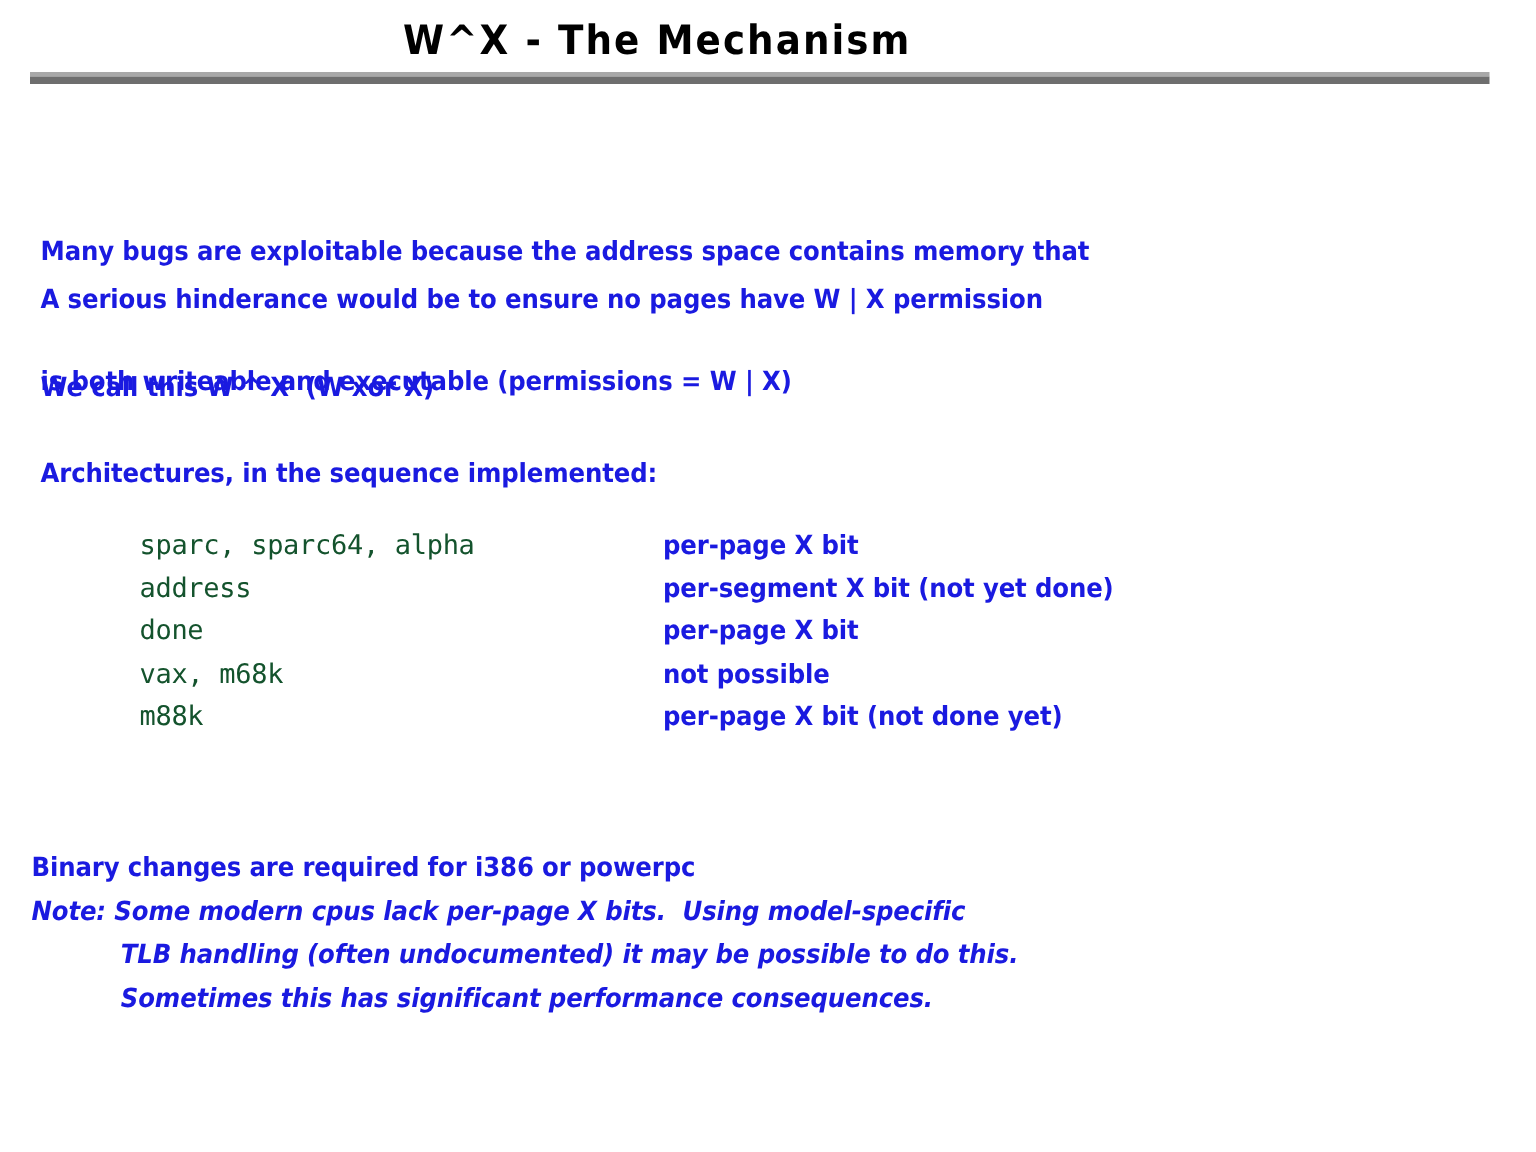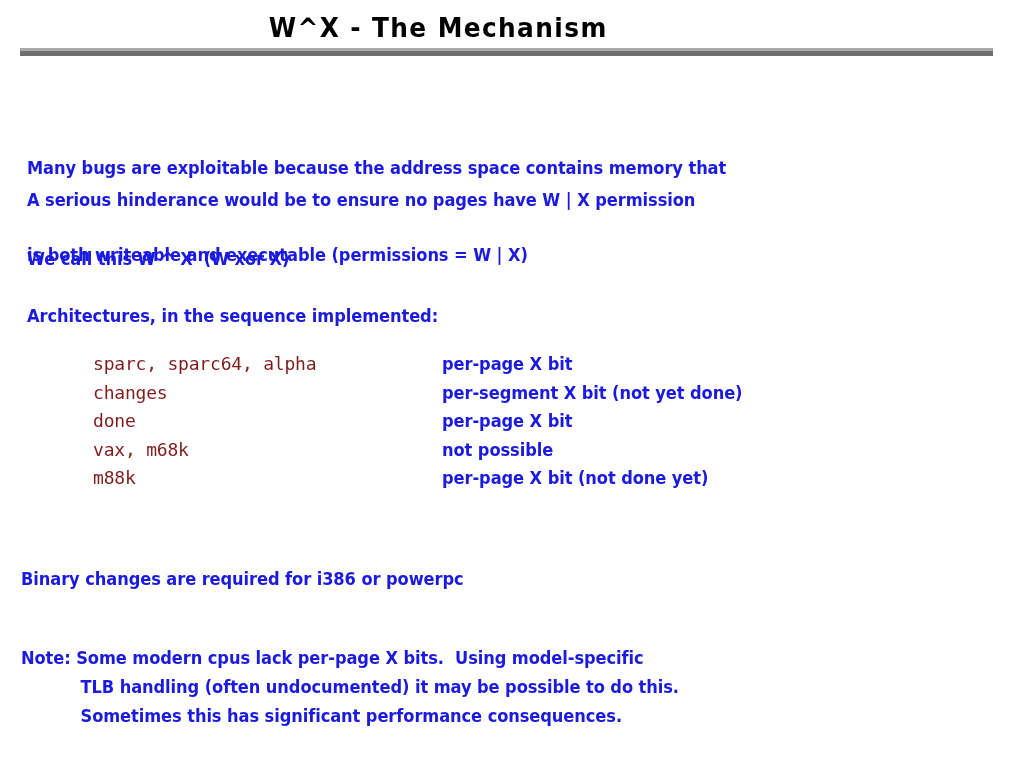--- a/index.html
+++ b/index.html
@@ -88,21 +88,21 @@
   .arch-row {
     position: relative;
     height: 28.6px;
   }
   .arch-name {
     position: absolute;
     left: 0;
     top: 0;
     font-family: "DejaVu Sans Mono", monospace;
     font-size: 18px;
-    color: #7f1d1d;
+    color: #14532d;
     white-space: pre;
     line-height: 28.6px;
     letter-spacing: -0.2px;
   }
   .arch-desc {
     position: absolute;
     left: 349px;
     top: 0;
     font-family: "DejaVu Sans", sans-serif;
     font-size: 17.5px;
@@ -112,21 +112,22 @@
     line-height: 28.6px;
     transform: scaleX(0.93);
     transform-origin: left center;
     letter-spacing: -0.1px;
   }
 
   
   .note-block {
     position: absolute;
     left: 21px;
-    top: 644px;
+    top: 594px;
+    font-style: italic;
   }
   .note-line {
     color: #1a1ae0;
     font-family: "DejaVu Sans", sans-serif;
     font-size: 17.5px;
     font-weight: 600;
     line-height: 29px;
     white-space: pre;
     transform: scaleX(0.93);
     transform-origin: left center;
@@ -158,21 +159,21 @@
   <div class="body-text para-3">We call this W ^ X  (W xor X)</div>
 
   <div class="body-text para-4">Architectures, in the sequence implemented:</div>
 
   <div class="arch-table">
     <div class="arch-row">
       <span class="arch-name">sparc, sparc64, alpha</span>
       <span class="arch-desc">per-page X bit</span>
     </div>
     <div class="arch-row">
-      <span class="arch-name">changes</span>
+      <span class="arch-name">address</span>
       <span class="arch-desc">per-segment X bit (not yet done)</span>
     </div>
     <div class="arch-row">
       <span class="arch-name">done</span>
       <span class="arch-desc">per-page X bit</span>
     </div>
     <div class="arch-row">
       <span class="arch-name">vax, m68k</span>
       <span class="arch-desc">not possible</span>
     </div>

